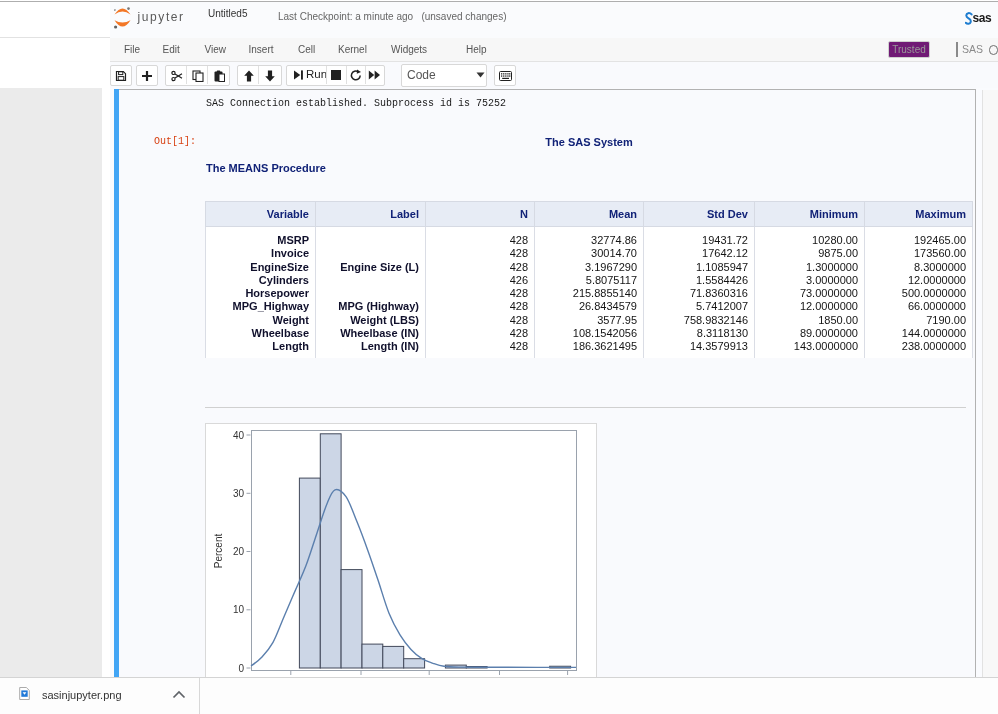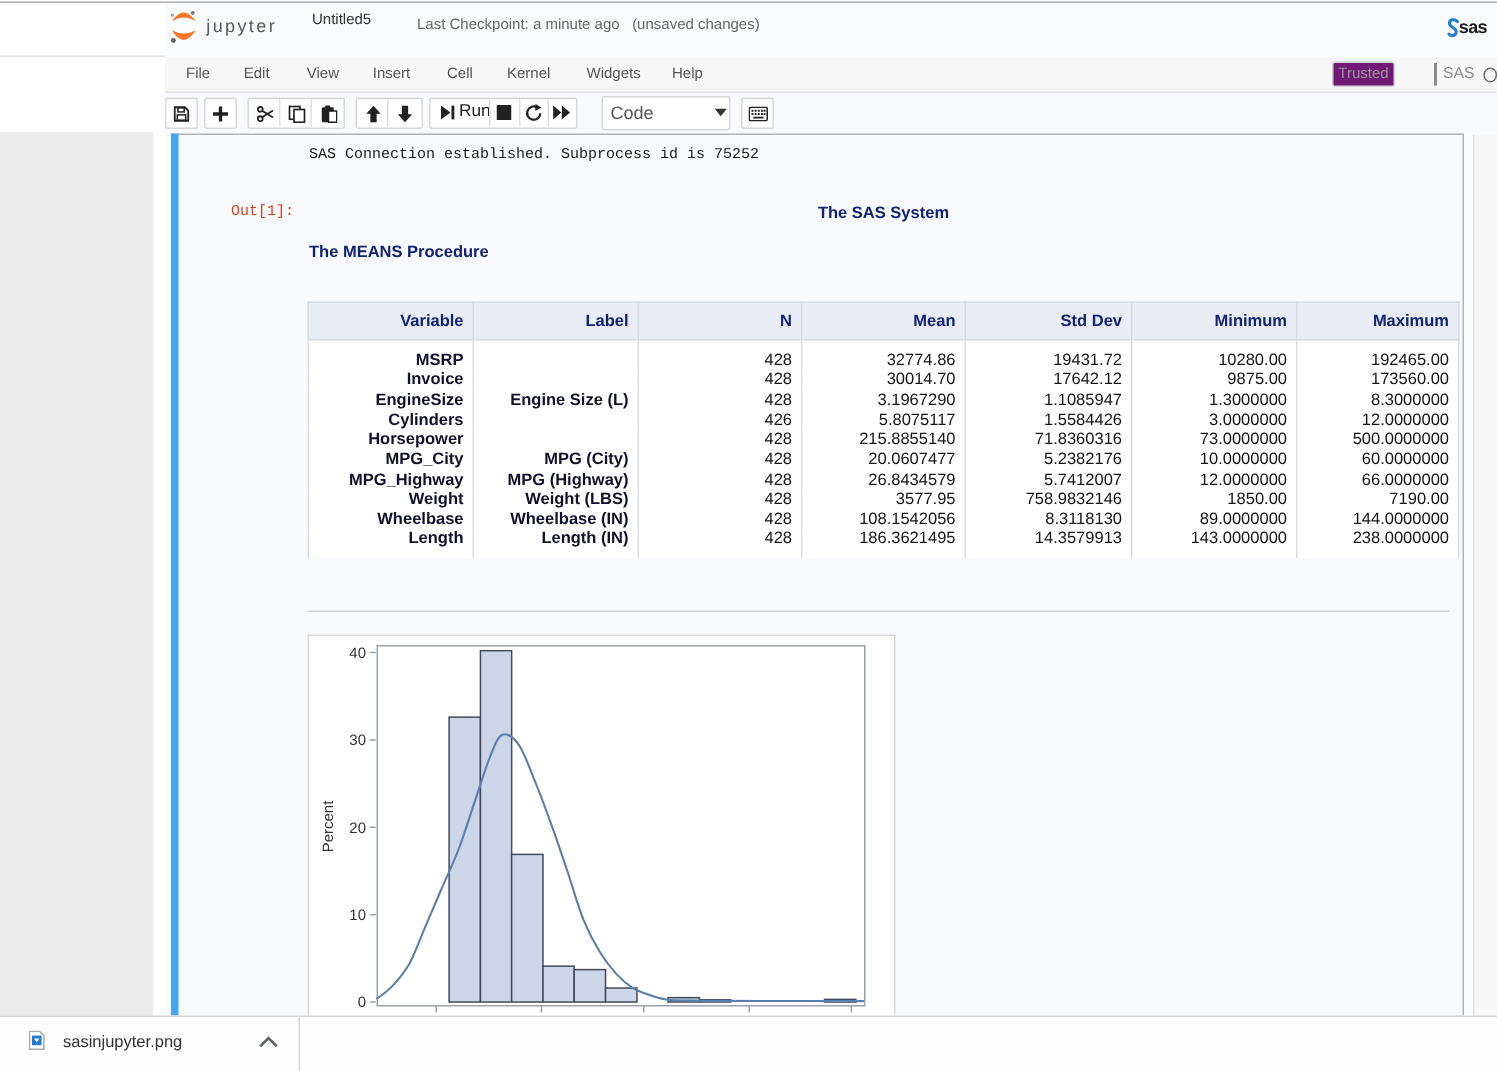--- a/index.html
+++ b/index.html
@@ -70,21 +70,21 @@
 </svg>
 <div class="abs" style="left:972.5px;top:11px;font-size:12px;font-weight:bold;letter-spacing:-0.4px;color:#1a1a1a;">sas</div>
 
 <div class="menuitem" style="left:124px;">File</div>
 <div class="menuitem" style="left:162.5px;">Edit</div>
 <div class="menuitem" style="left:204.5px;">View</div>
 <div class="menuitem" style="left:248.5px;">Insert</div>
 <div class="menuitem" style="left:298px;">Cell</div>
 <div class="menuitem" style="left:338px;text-align:right;">Kernel</div>
 <div class="menuitem" style="left:391px;">Widgets</div>
-<div class="menuitem" style="left:448px;">Help</div>
+<div class="menuitem" style="left:466px;">Help</div>
 <div class="abs" style="left:888px;top:41px;width:40px;height:15px;border:1px solid #d0d0d0;border-radius:2px;background:#701a75;color:#999;font-size:10px;text-align:center;line-height:15px;">Trusted</div>
 <div class="abs" style="left:956px;top:42px;width:1.5px;height:14.5px;background:#8a8a8a;"></div>
 <div class="abs" style="left:962px;top:42.5px;font-size:10.5px;color:#8a8a8a;">SAS</div>
 <div class="abs" style="left:988.5px;top:45px;width:9.5px;height:9.5px;box-sizing:border-box;border:1.8px solid #6e6e6e;border-radius:50%;"></div>
 
 <div class="tbtn" style="left:110px;width:20px;">
     <svg width="12" height="12" viewBox="0 0 12 12">
   <path d="M1.5 1.5 H8.3 L10.5 3.7 V10.5 H1.5 Z" fill="none" stroke="#212121" stroke-width="1.2"></path>
   <rect x="3.6" y="1.8" width="4.2" height="2.8" fill="none" stroke="#212121" stroke-width="1"></rect>
   <rect x="3.2" y="6.6" width="5.6" height="3.6" fill="none" stroke="#212121" stroke-width="1"></rect>
@@ -229,29 +229,20 @@
         <td>12.0000000</td>
       </tr>
  <tr>
         <td class="rh">Horsepower</td>
         <td class="rh"></td>
         <td>428</td>
         <td>215.8855140</td>
         <td>71.8360316</td>
         <td>73.0000000</td>
         <td>500.0000000</td>
-      </tr>
- <tr>
-        <td class="rh">MPG_City</td>
-        <td class="rh">MPG (City)</td>
-        <td>428</td>
-        <td>20.0607477</td>
-        <td>5.2382176</td>
-        <td>10.0000000</td>
-        <td>60.0000000</td>
       </tr>
  <tr>
         <td class="rh">MPG_Highway</td>
         <td class="rh">MPG (Highway)</td>
         <td>428</td>
         <td>26.8434579</td>
         <td>5.7412007</td>
         <td>12.0000000</td>
         <td>66.0000000</td>
       </tr>

